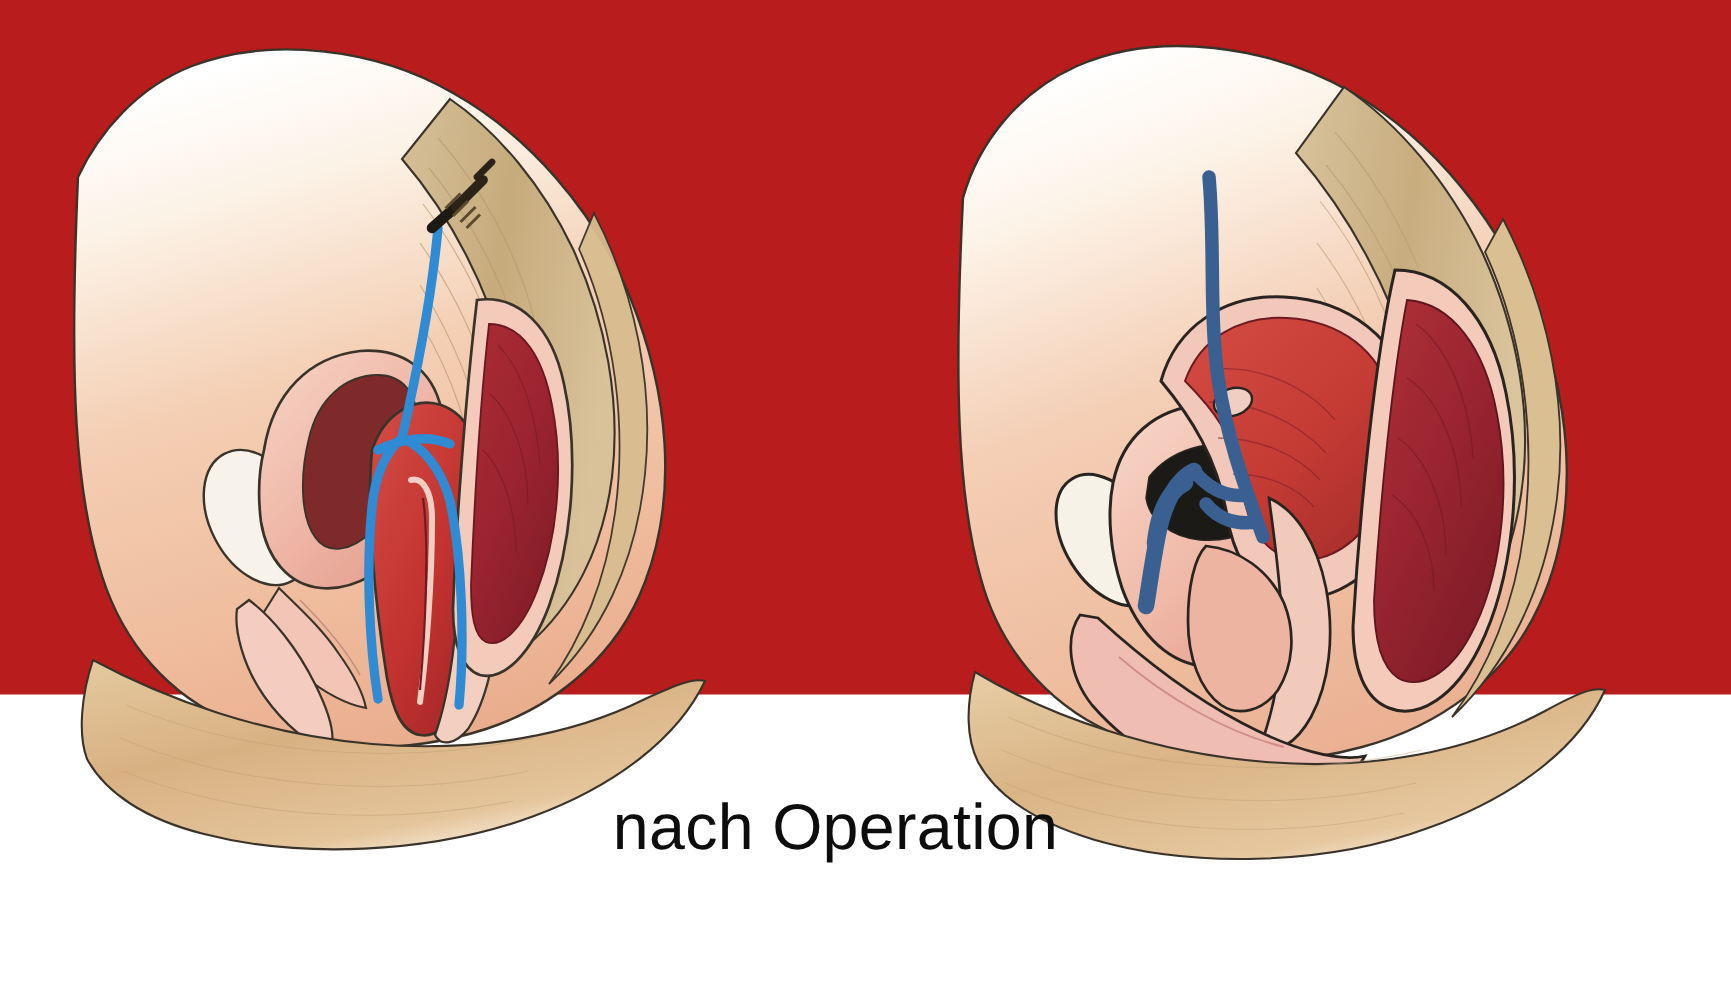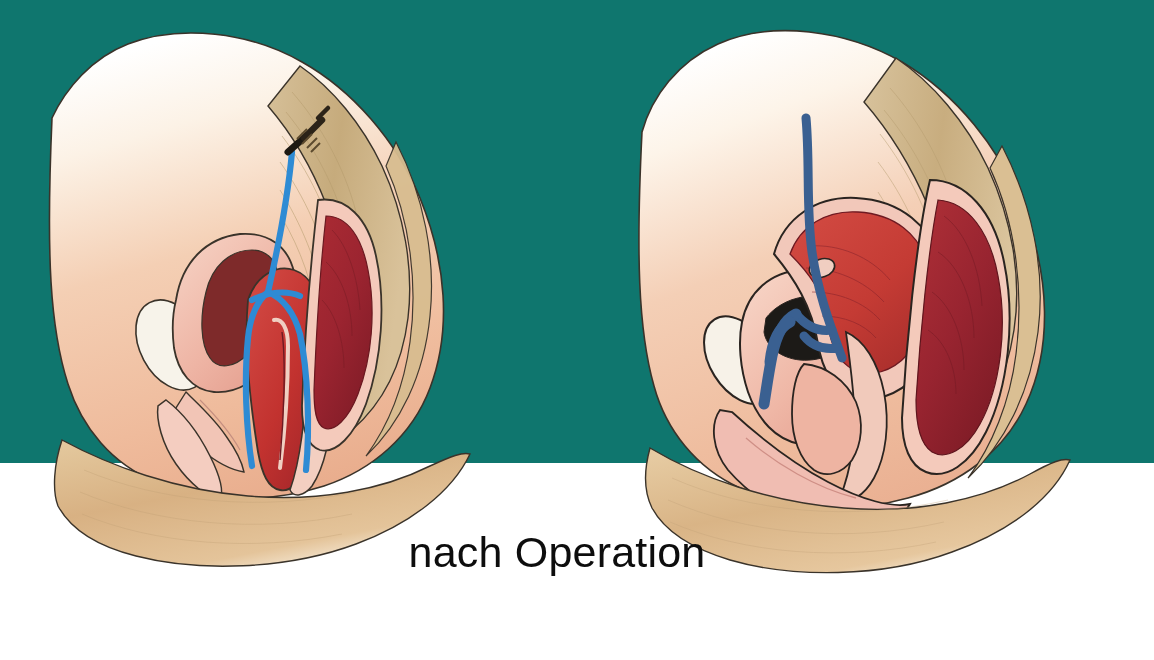--- a/index.html
+++ b/index.html
@@ -1,17 +1,17 @@
 <!DOCTYPE html>
 <html><head>
 <meta charset="utf-8">
 <style>
   html,body{margin:0;padding:0;background:#ffffff;}
   body{width:1154px;height:660px;overflow:hidden;font-family:"Liberation Sans",sans-serif;}
-  #stage{position:relative;width:1154px;height:463px;background:#0f766e;}
+  #stage{position:relative;width:1154px;height:463px;background:#b91c1c;}
   .panel{position:absolute;top:0;height:660px;}
   #panel-left{left:0;width:540px;}
   #panel-right{left:600px;width:554px;}
   svg{display:block;width:100%;height:100%;}
   #caption{
     position:absolute;left:0;right:0;top:527px;
     text-align:center;font-size:43px;line-height:50px;
     color:#0d0d0d;letter-spacing:0.2px;font-weight:400;
     font-family:"Liberation Sans",sans-serif;
     white-space:nowrap;

